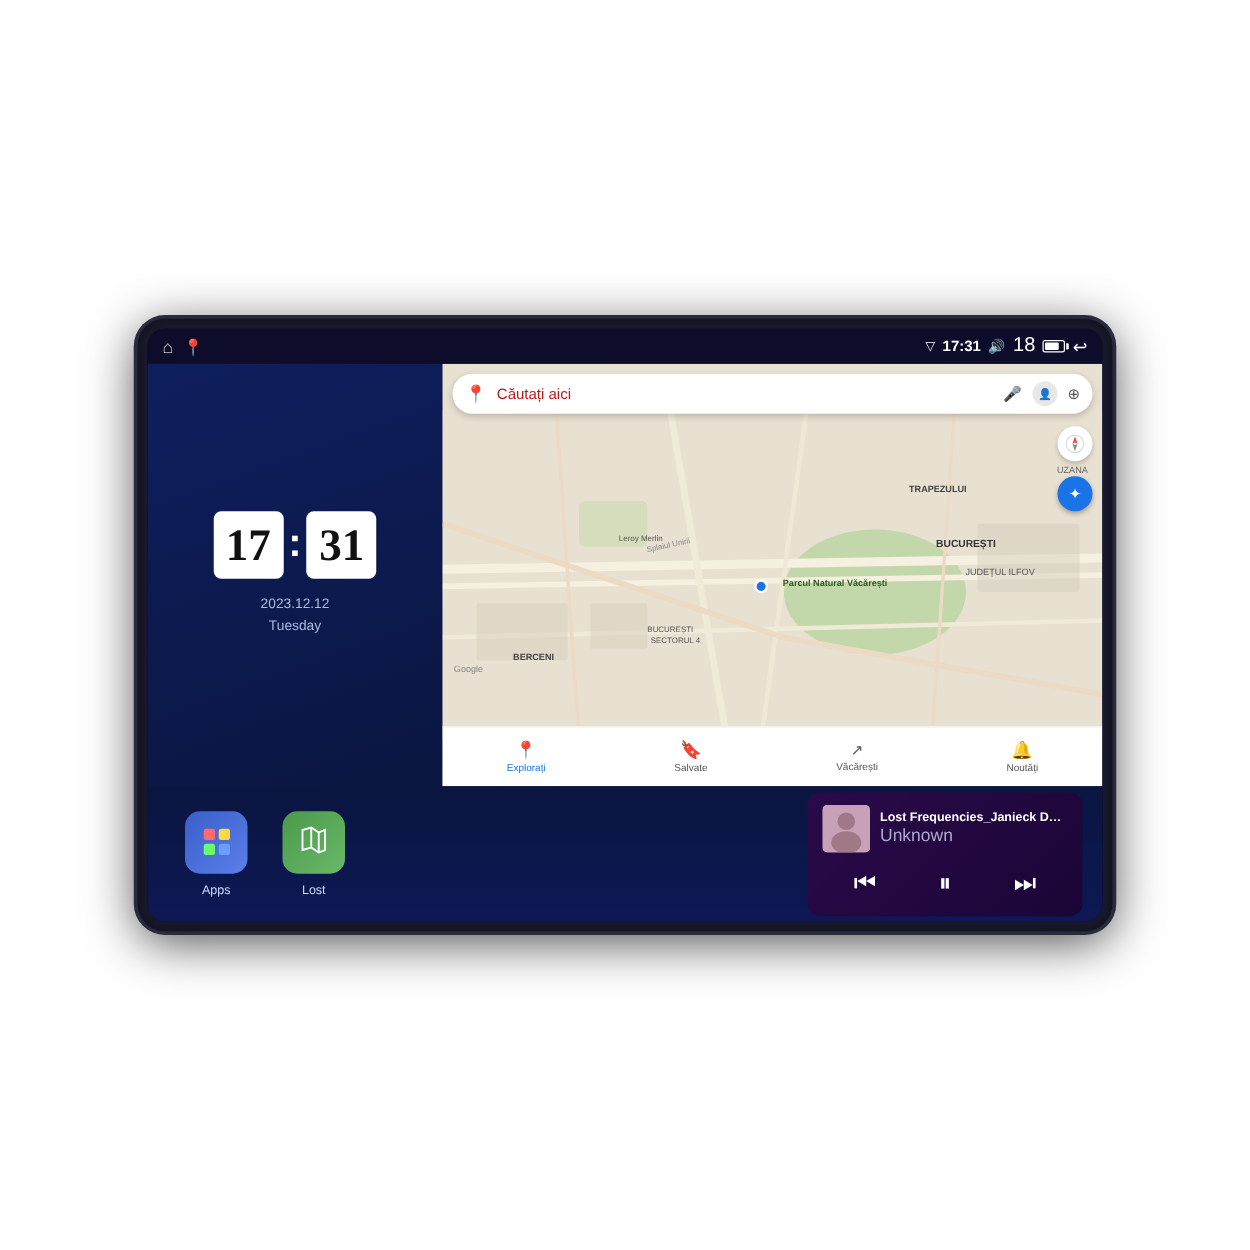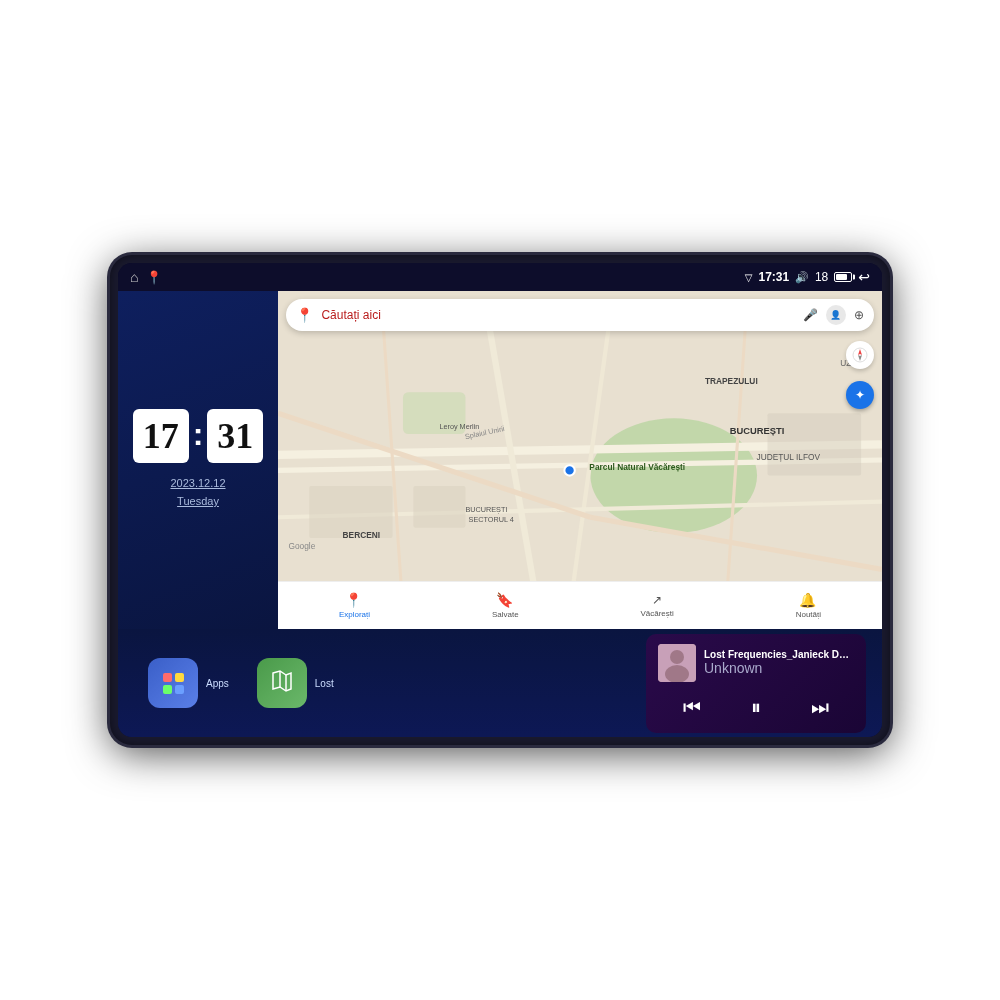--- a/index.html
+++ b/index.html
@@ -102,21 +102,21 @@
 
     
     .top-section {
       flex: 1;
       display: flex;
       overflow: hidden;
     }
 
     
     .clock-panel {
-      width: 160px;
+      width: 236px;
       background: linear-gradient(160deg, #0e1f5e 0%, #0a1540 100%);
       display: flex;
       flex-direction: column;
       align-items: center;
       justify-content: center;
       padding: 16px;
       flex-shrink: 0;
     }
 
     .clock-display {
@@ -143,21 +143,20 @@
       font-size: 32px;
       font-weight: bold;
       margin-bottom: 4px;
     }
 
     .clock-date {
       color: #aabbdd;
       font-size: 11px;
       text-align: center;
       line-height: 1.6;
-      text-decoration: underline;
     }
 
     
     .map-panel {
       flex: 1;
       background: #e8e0d0;
       position: relative;
       overflow: hidden;
       display: flex;
       flex-direction: column;
@@ -248,21 +247,21 @@
     
     .apps-row {
       display: flex;
       align-items: center;
       gap: 0;
       flex: 1;
     }
 
     .app-item {
       display: flex;
-      flex-direction: row;
+      flex-direction: column;
       align-items: center;
       gap: 8px;
       cursor: pointer;
       padding: 4px 14px;
       border-radius: 8px;
     }
 
     .app-icon {
       width: 50px;
       height: 50px;
@@ -426,21 +425,21 @@
       <div class="status-left">
 
         <span style="color:#ccc;font-size:14px;">⌂</span>
 
         <span style="color:#ccc;font-size:13px;">📍</span>
       </div>
       <div class="status-right">
         <span style="font-size:10px;">▽</span>
         <span style="font-weight:bold;font-size:12px;">17:31</span>
         <span>🔊</span>
-        <span style="font-size:12px;">18</span>
+        <span style="font-size:16px;">18</span>
         <div class="battery-icon">
           <div class="battery-fill"></div>
         </div>
         <span style="font-size:14px;cursor:pointer;">↩</span>
       </div>
     </div>
 
     <div class="main-content">
 
       <div class="top-section">

